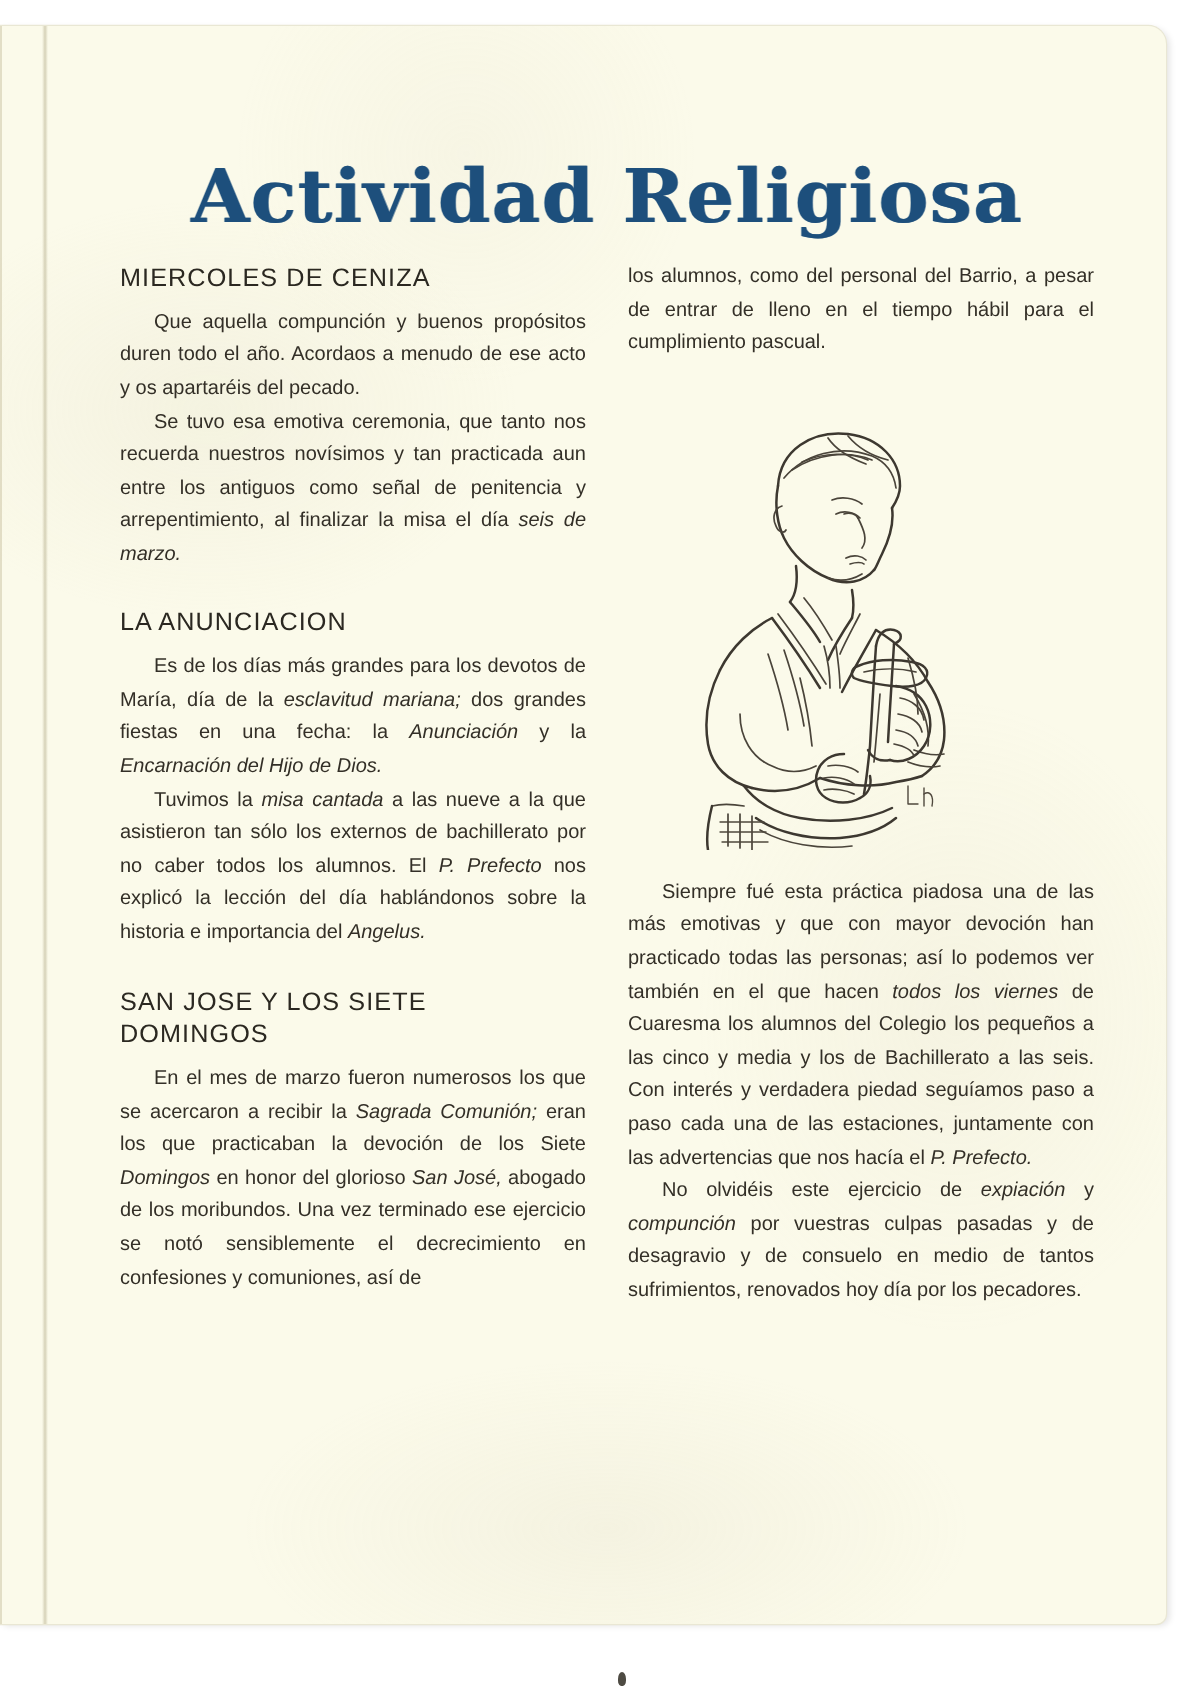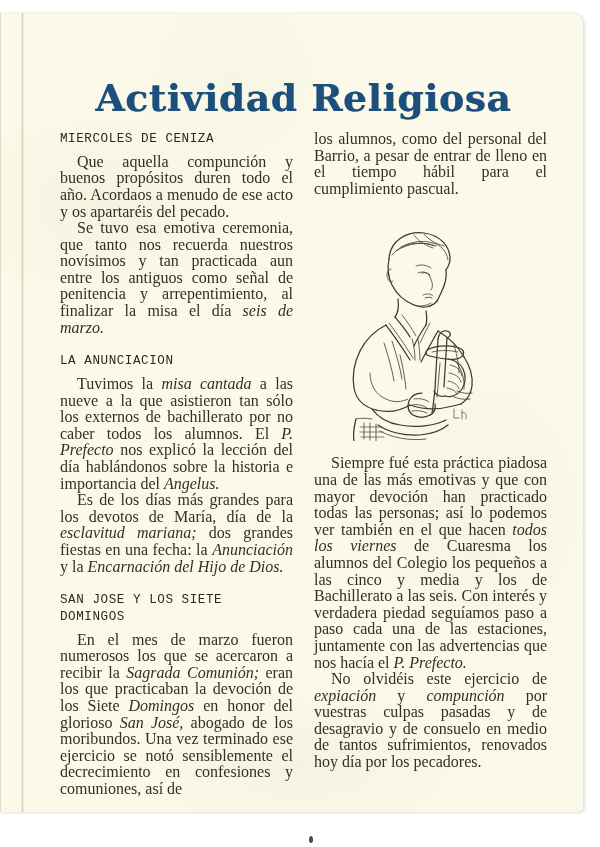--- a/index.html
+++ b/index.html
@@ -114,35 +114,35 @@
     gap: 21px;
     align-items: flex-start;
   }
   .column {
     width: 233px;
     flex: 0 0 233px;
   }
 
   
   .section-heading {
-    font-family: Liberation Mono, monospace;
+    font-family: Liberation Sans, sans-serif;
     font-size: 12.6px;
     line-height: 1.33;
     letter-spacing: 0.55px;
     color: #2b2821;
     font-weight: 400;
     margin: 0 0 6px 0;
     text-transform: none;
     white-space: pre-line;
   }
   .heading-gap-top { margin-top: 17px; }
 
   p.body-text {
-    font-family: Liberation Serif, serif;
-    font-size: 16px;
+    font-family: Liberation Sans, sans-serif;
+    font-size: 10px;
     line-height: 16.6px;
     color: #332f27;
     text-align: justify;
     text-justify: inter-word;
     margin: 0;
     text-indent: 17px;
     hyphens: manual;
   }
   p.body-text + p.body-text { margin-top: 0px; }
   p.no-indent { text-indent: 0; }
@@ -200,22 +200,22 @@
 
   <div id="columns">
 
     <div class="column">
 
       <h2 class="section-heading">MIERCOLES DE CENIZA</h2>
       <p class="body-text">Que aquella compunción y buenos propósitos duren todo el año. Acordaos a menudo de ese acto y os apartaréis del pecado.</p>
       <p class="body-text">Se tuvo esa emotiva ceremonia, que tanto nos recuerda nuestros novísimos y tan practicada aun entre los antiguos como señal de penitencia y arrepentimiento, al finalizar la misa el día <em class="it">seis de marzo.</em></p>
 
       <h2 class="section-heading heading-gap-top">LA ANUNCIACION</h2>
+      <p class="body-text">Es de los días más grandes para los devotos de María, día de la <em class="it">esclavitud mariana;</em> dos grandes fiestas en una fecha: la <em class="it">Anunciación</em> y la <em class="it">Encarnación del Hijo de Dios.</em></p>
       <p class="body-text">Tuvimos la <em class="it">misa cantada</em> a las nueve a la que asistieron tan sólo los externos de bachillerato por no caber todos los alumnos. El <em class="it">P. Prefecto</em> nos explicó la lección del día hablándonos sobre la historia e importancia del <em class="it">Angelus.</em></p>
-      <p class="body-text">Es de los días más grandes para los devotos de María, día de la <em class="it">esclavitud mariana;</em> dos grandes fiestas en una fecha: la <em class="it">Anunciación</em> y la <em class="it">Encarnación del Hijo de Dios.</em></p>
 
       <h2 class="section-heading heading-gap-top">SAN JOSE Y LOS SIETE
 DOMINGOS</h2>
       <p class="body-text">En el mes de marzo fueron numerosos los que se acercaron a recibir la <em class="it">Sagrada Comunión;</em> eran los que practicaban la devoción de los Siete <em class="it">Domingos</em> en honor del glorioso <em class="it">San José,</em> abogado de los moribundos. Una vez terminado ese ejercicio se notó sensiblemente el decrecimiento en confesiones y comuniones, así de</p>
 
     </div>
 
     <div class="column">
 
       <p class="body-text no-indent">los alumnos, como del personal del Barrio, a pesar de entrar de lleno en el tiempo hábil para el cumplimiento pascual.</p>

